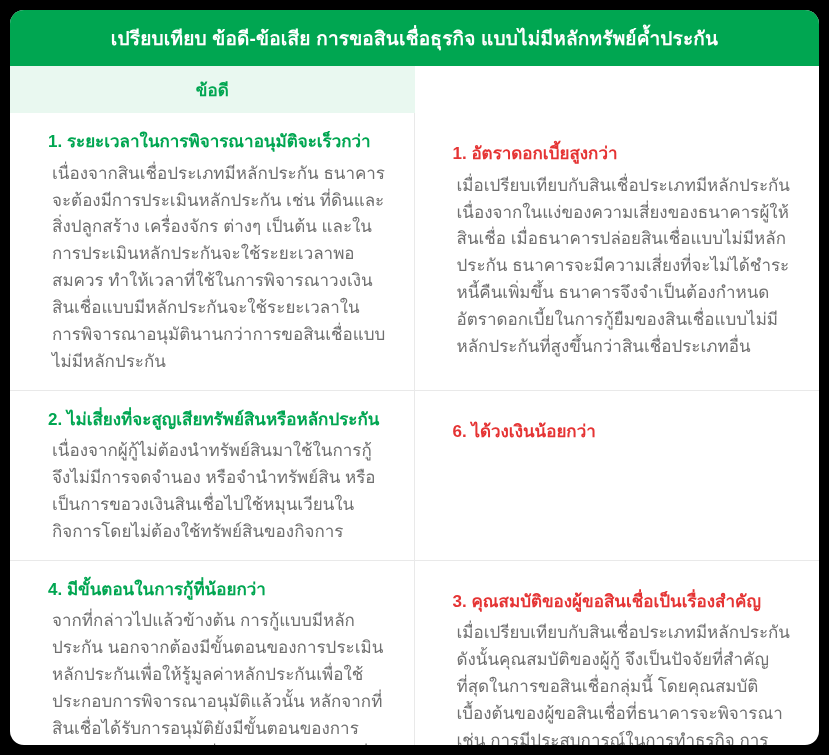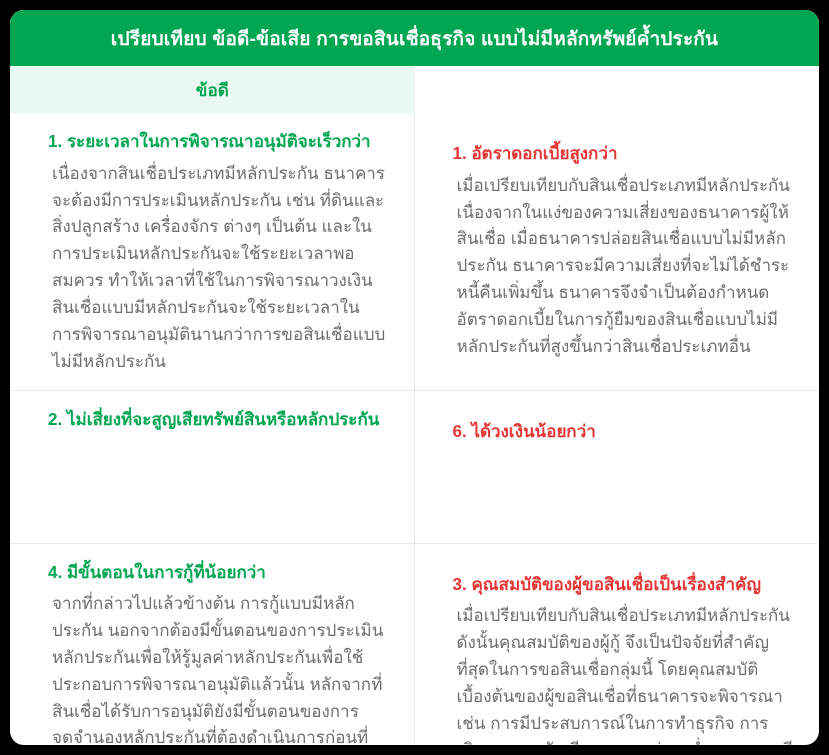--- a/index.html
+++ b/index.html
@@ -86,20 +86,21 @@
       </div>
       <div class="cell con">
         <h2>1. อัตราดอกเบี้ยสูงกว่า</h2>
         <p>เมื่อเปรียบเทียบกับสินเชื่อประเภทมีหลักประกัน เนื่องจากในแง่ของความเสี่ยงของธนาคารผู้ให้สินเชื่อ เมื่อธนาคารปล่อยสินเชื่อแบบไม่มีหลักประกัน ธนาคารจะมีความเสี่ยงที่จะไม่ได้ชำระหนี้คืนเพิ่มขึ้น ธนาคารจึงจำเป็นต้องกำหนดอัตราดอกเบี้ยในการกู้ยืมของสินเชื่อแบบไม่มีหลักประกันที่สูงขึ้นกว่าสินเชื่อประเภทอื่น</p>
       </div>
     </div>
 
     <div class="row row-2">
       <div class="cell pro">
         <h2>2. ไม่เสี่ยงที่จะสูญเสียทรัพย์สินหรือหลักประกัน</h2>
+        <p>เนื่องจากผู้กู้ไม่ต้องนำทรัพย์สินมาใช้ในการกู้ จึงไม่มีการจดจำนอง หรือจำนำทรัพย์สิน หรือเป็นการขอวงเงินสินเชื่อไปใช้หมุนเวียนในกิจการโดยไม่ต้องใช้ทรัพย์สินของกิจการ</p>
       </div>
       <div class="cell con">
         <h2>6. ได้วงเงินน้อยกว่า</h2>
       </div>
     </div>
 
     <div class="row row-3">
       <div class="cell pro">
         <h2>4. มีขั้นตอนในการกู้ที่น้อยกว่า</h2>
         <p>จากที่กล่าวไปแล้วข้างต้น การกู้แบบมีหลักประกัน นอกจากต้องมีขั้นตอนของการประเมินหลักประกันเพื่อให้รู้มูลค่าหลักประกันเพื่อใช้ประกอบการพิจารณาอนุมัติแล้วนั้น หลักจากที่สินเชื่อได้รับการอนุมัติยังมีขั้นตอนของการจดจำนองหลักประกันที่ต้องดำเนินการก่อนที่สินเชื่อจะสามารถใช้งานได้ รวมไปถึงขั้นตอนการไถ่ถอนหลักประกันในกรณีที่มีชำระปิดหนี้ หรือผ่อนชำระหนี้หมดแล้วด้วย</p>

